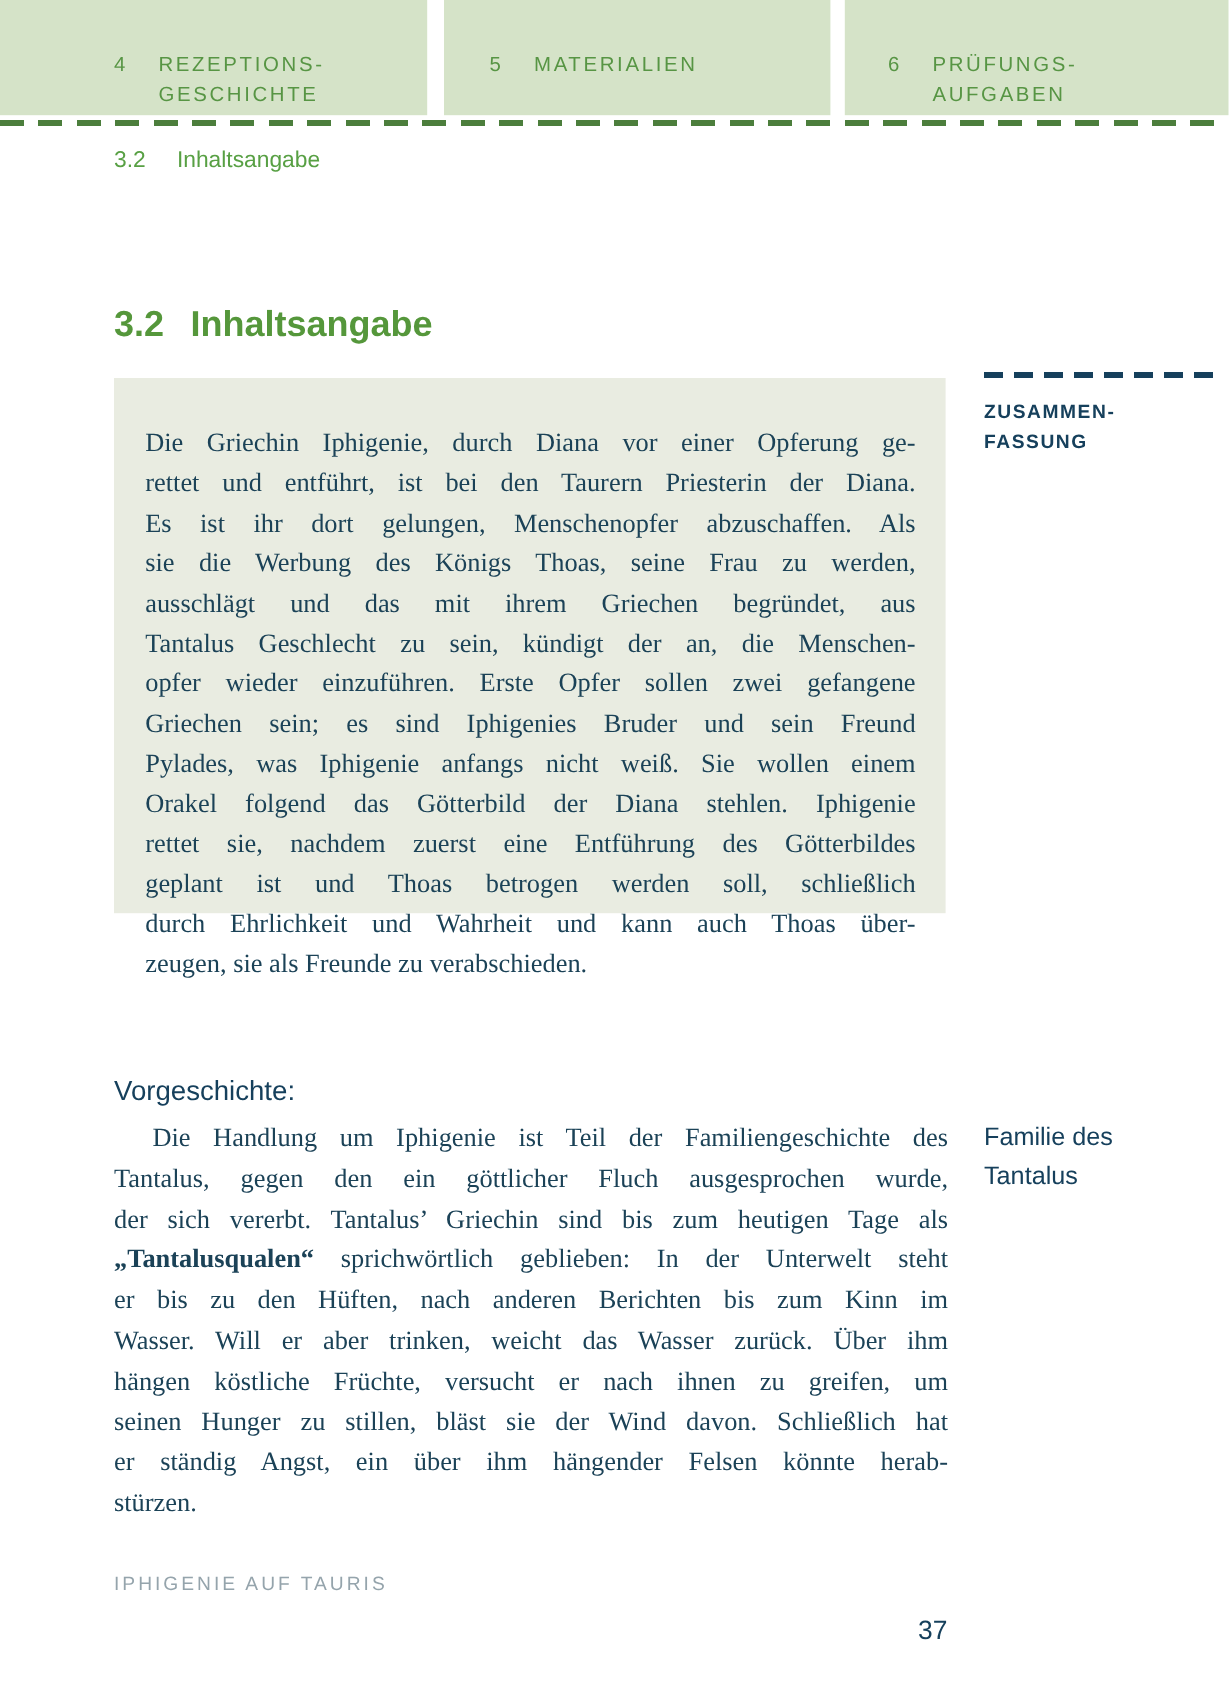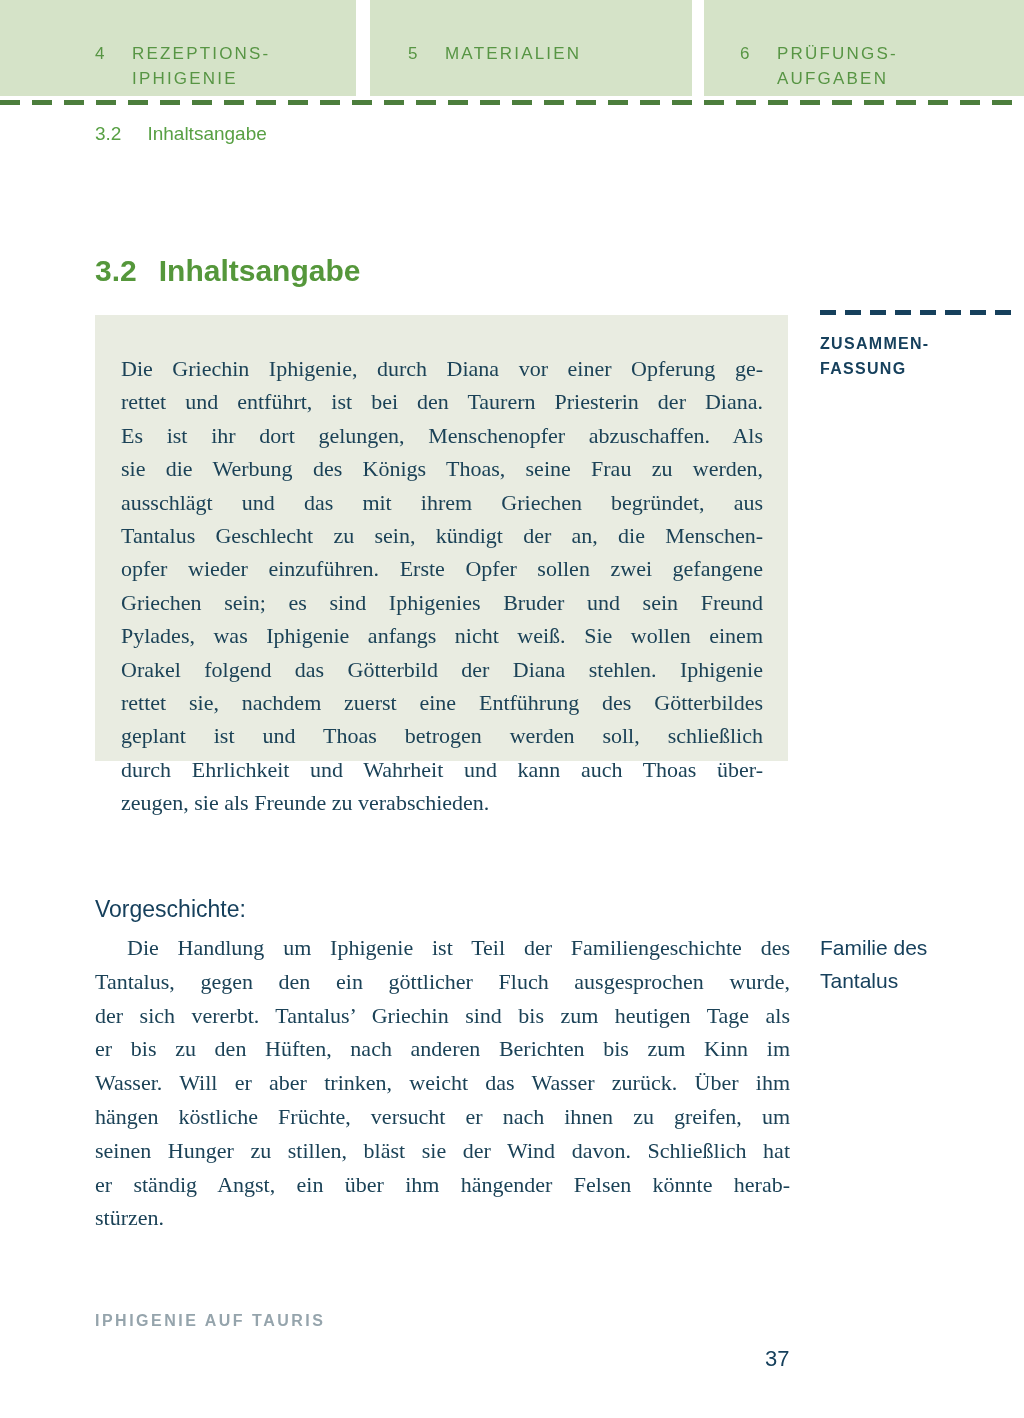--- a/index.html
+++ b/index.html
@@ -117,41 +117,41 @@
     font-size: 21px;
     line-height: 33px;
   }
 
   
   .footer-title {
     position: absolute;
     left: 95px; top: 1312px;
     color: #95a4ac;
     font-size: 16px;
-    font-weight: 700;
+    font-weight: 400;
     letter-spacing: 2.5px;
   }
   .page-number {
     position: absolute;
     left: 765px; top: 1346px;
     color: #16405c;
     font-family: Liberation Sans, sans-serif;
     font-size: 22px;
   }
 </style>
 </head>
 <body>
 
 <div class="page">
 
   <div class="tab tab-1">
     <span class="tab-num">4</span>
     <span class="tab-lines">
         <div>REZEPTIONS-</div>
-        <div>IPHIGENIE</div>
+        <div>GESCHICHTE</div>
       </span>
   </div>
   <div class="tab tab-2">
     <span class="tab-num">5</span>
     <span class="tab-lines">
         <div>MATERIALIEN</div>
       </span>
   </div>
   <div class="tab tab-3">
     <span class="tab-num">6</span>
@@ -192,20 +192,21 @@
   <div class="margin-label">
       <div>ZUSAMMEN-</div>
       <div>FASSUNG</div>
     </div>
 
   <div class="vg-heading">Vorgeschichte:</div>
   <div class="vg-body serif">
       <div class="jline indent"><span>Die Handlung um Iphigenie ist Teil der Familiengeschichte des</span></div>
       <div class="jline"><span>Tantalus, gegen den ein göttlicher Fluch ausgesprochen wurde,</span></div>
       <div class="jline"><span>der sich vererbt. Tantalus’ Griechin sind bis zum heutigen Tage als</span></div>
+      <div class="jline"><span class="b">„Tantalusqualen“</span><span> sprichwörtlich geblieben: In der Unterwelt steht</span></div>
       <div class="jline"><span>er bis zu den Hüften, nach anderen Berichten bis zum Kinn im</span></div>
       <div class="jline"><span>Wasser. Will er aber trinken, weicht das Wasser zurück. Über ihm</span></div>
       <div class="jline"><span>hängen köstliche Früchte, versucht er nach ihnen zu greifen, um</span></div>
       <div class="jline"><span>seinen Hunger zu stillen, bläst sie der Wind davon. Schließlich hat</span></div>
       <div class="jline"><span>er ständig Angst, ein über ihm hängender Felsen könnte herab-</span></div>
       <div class="jline last-line"><span>stürzen.</span></div>
     </div>
   <div class="margin-note">
       <div>Familie des</div>
       <div>Tantalus</div>

